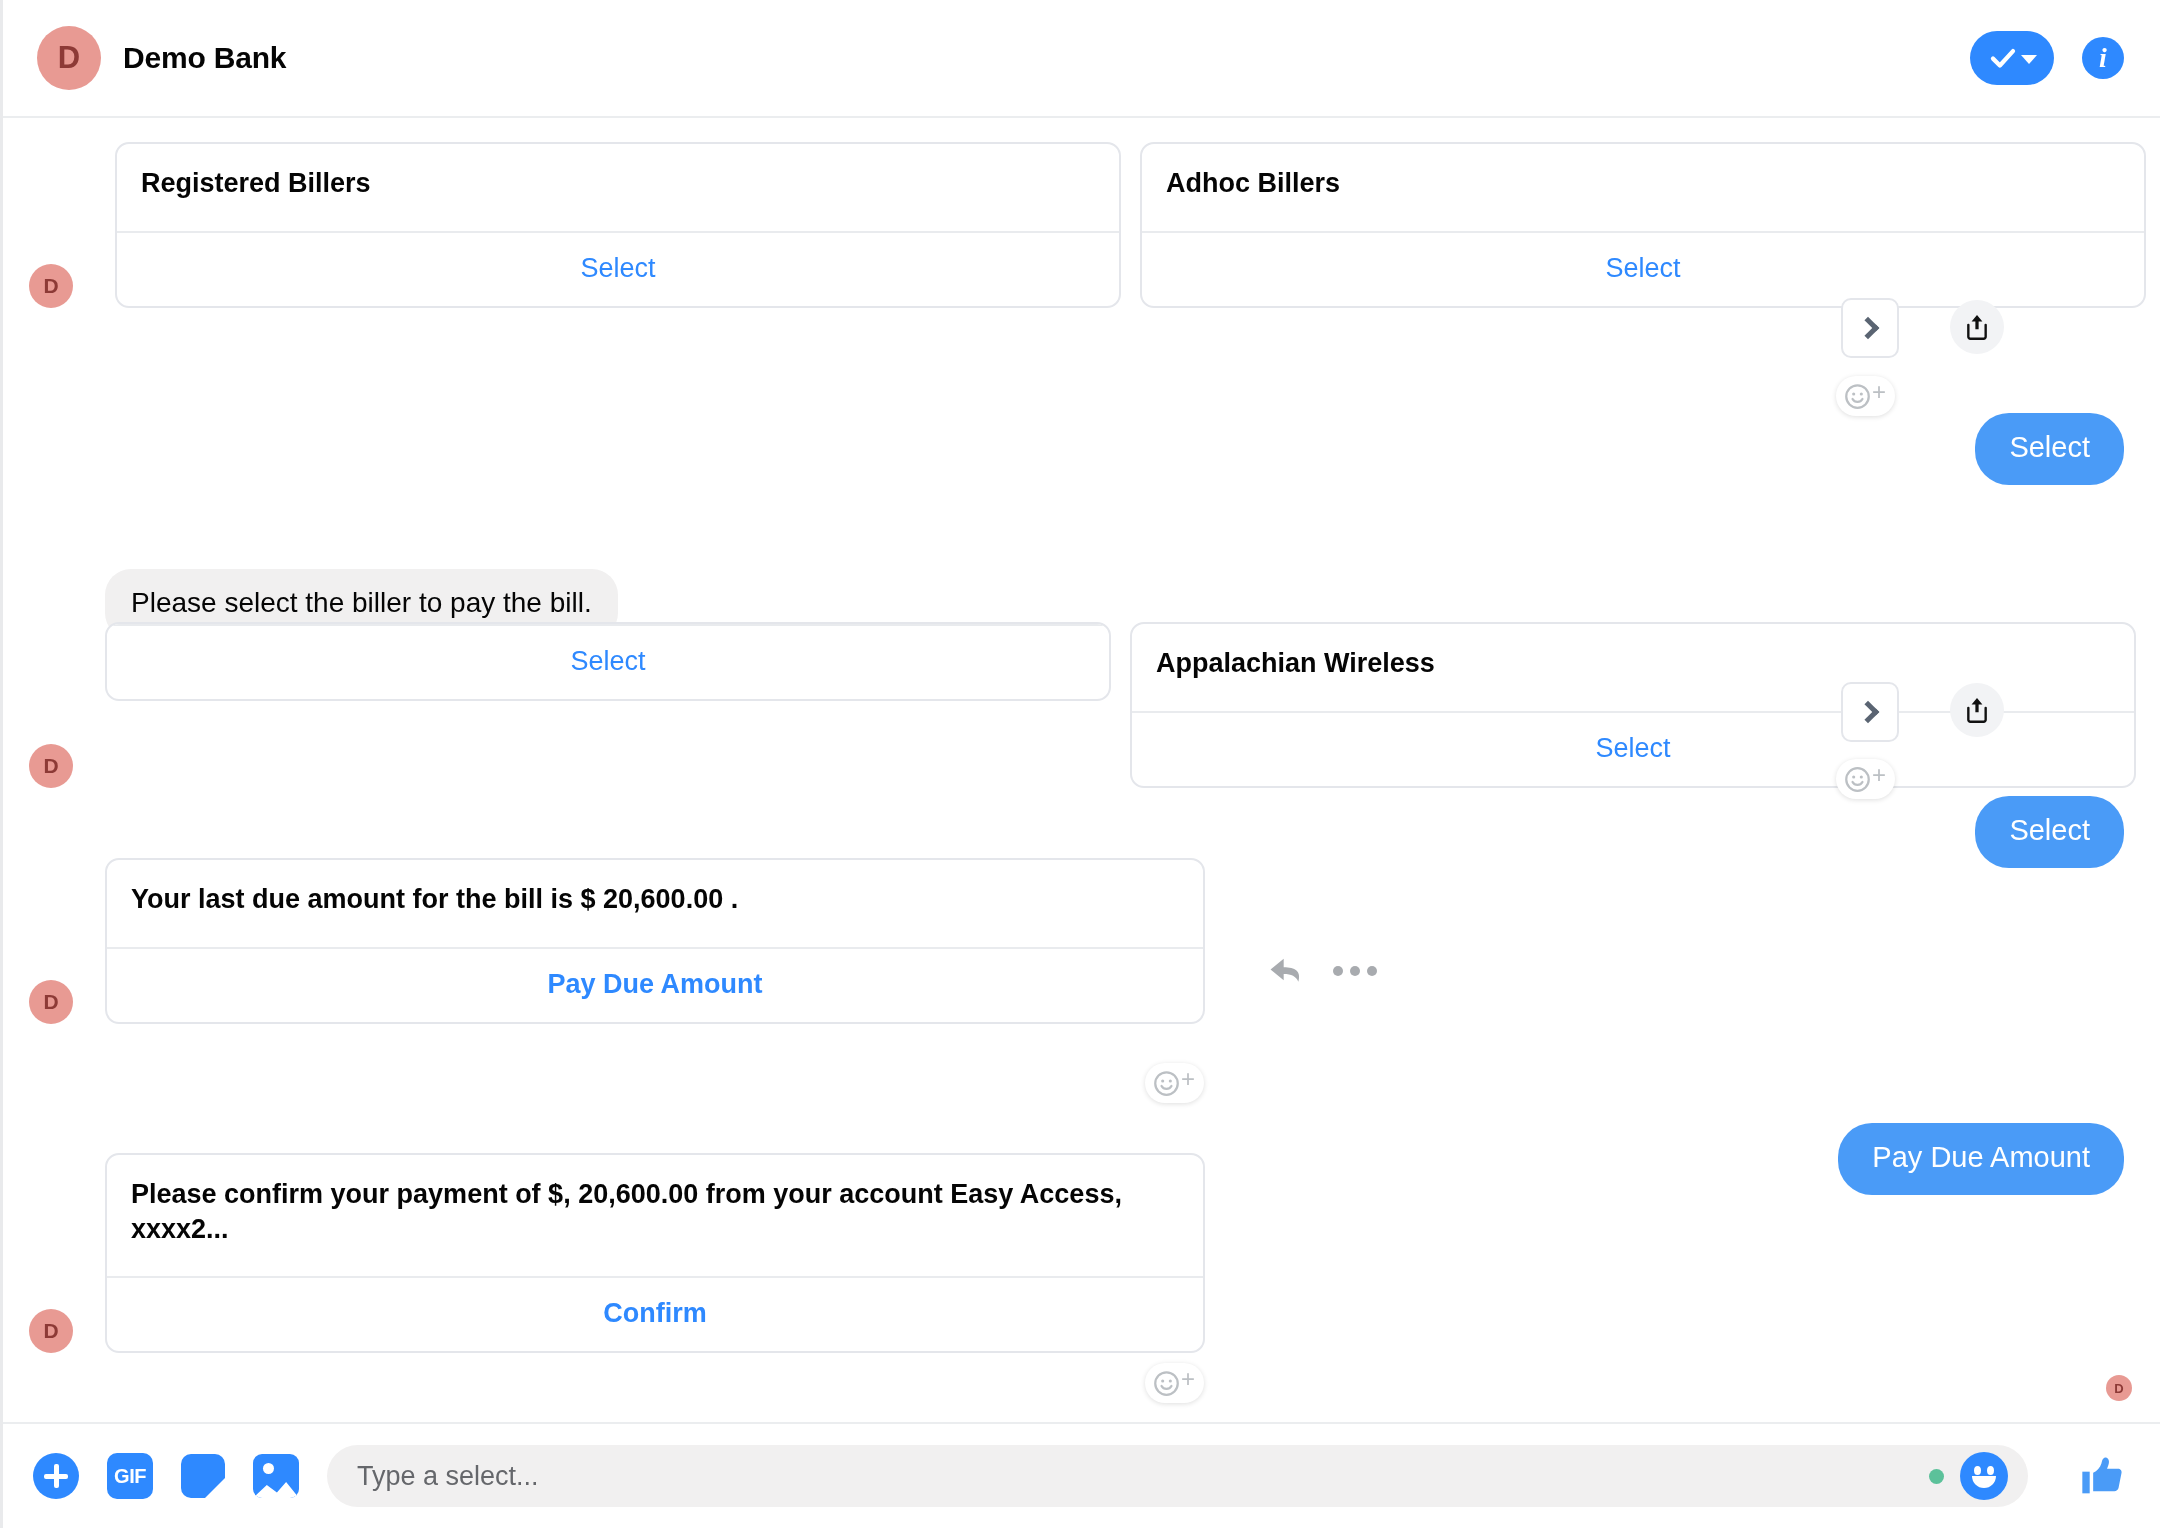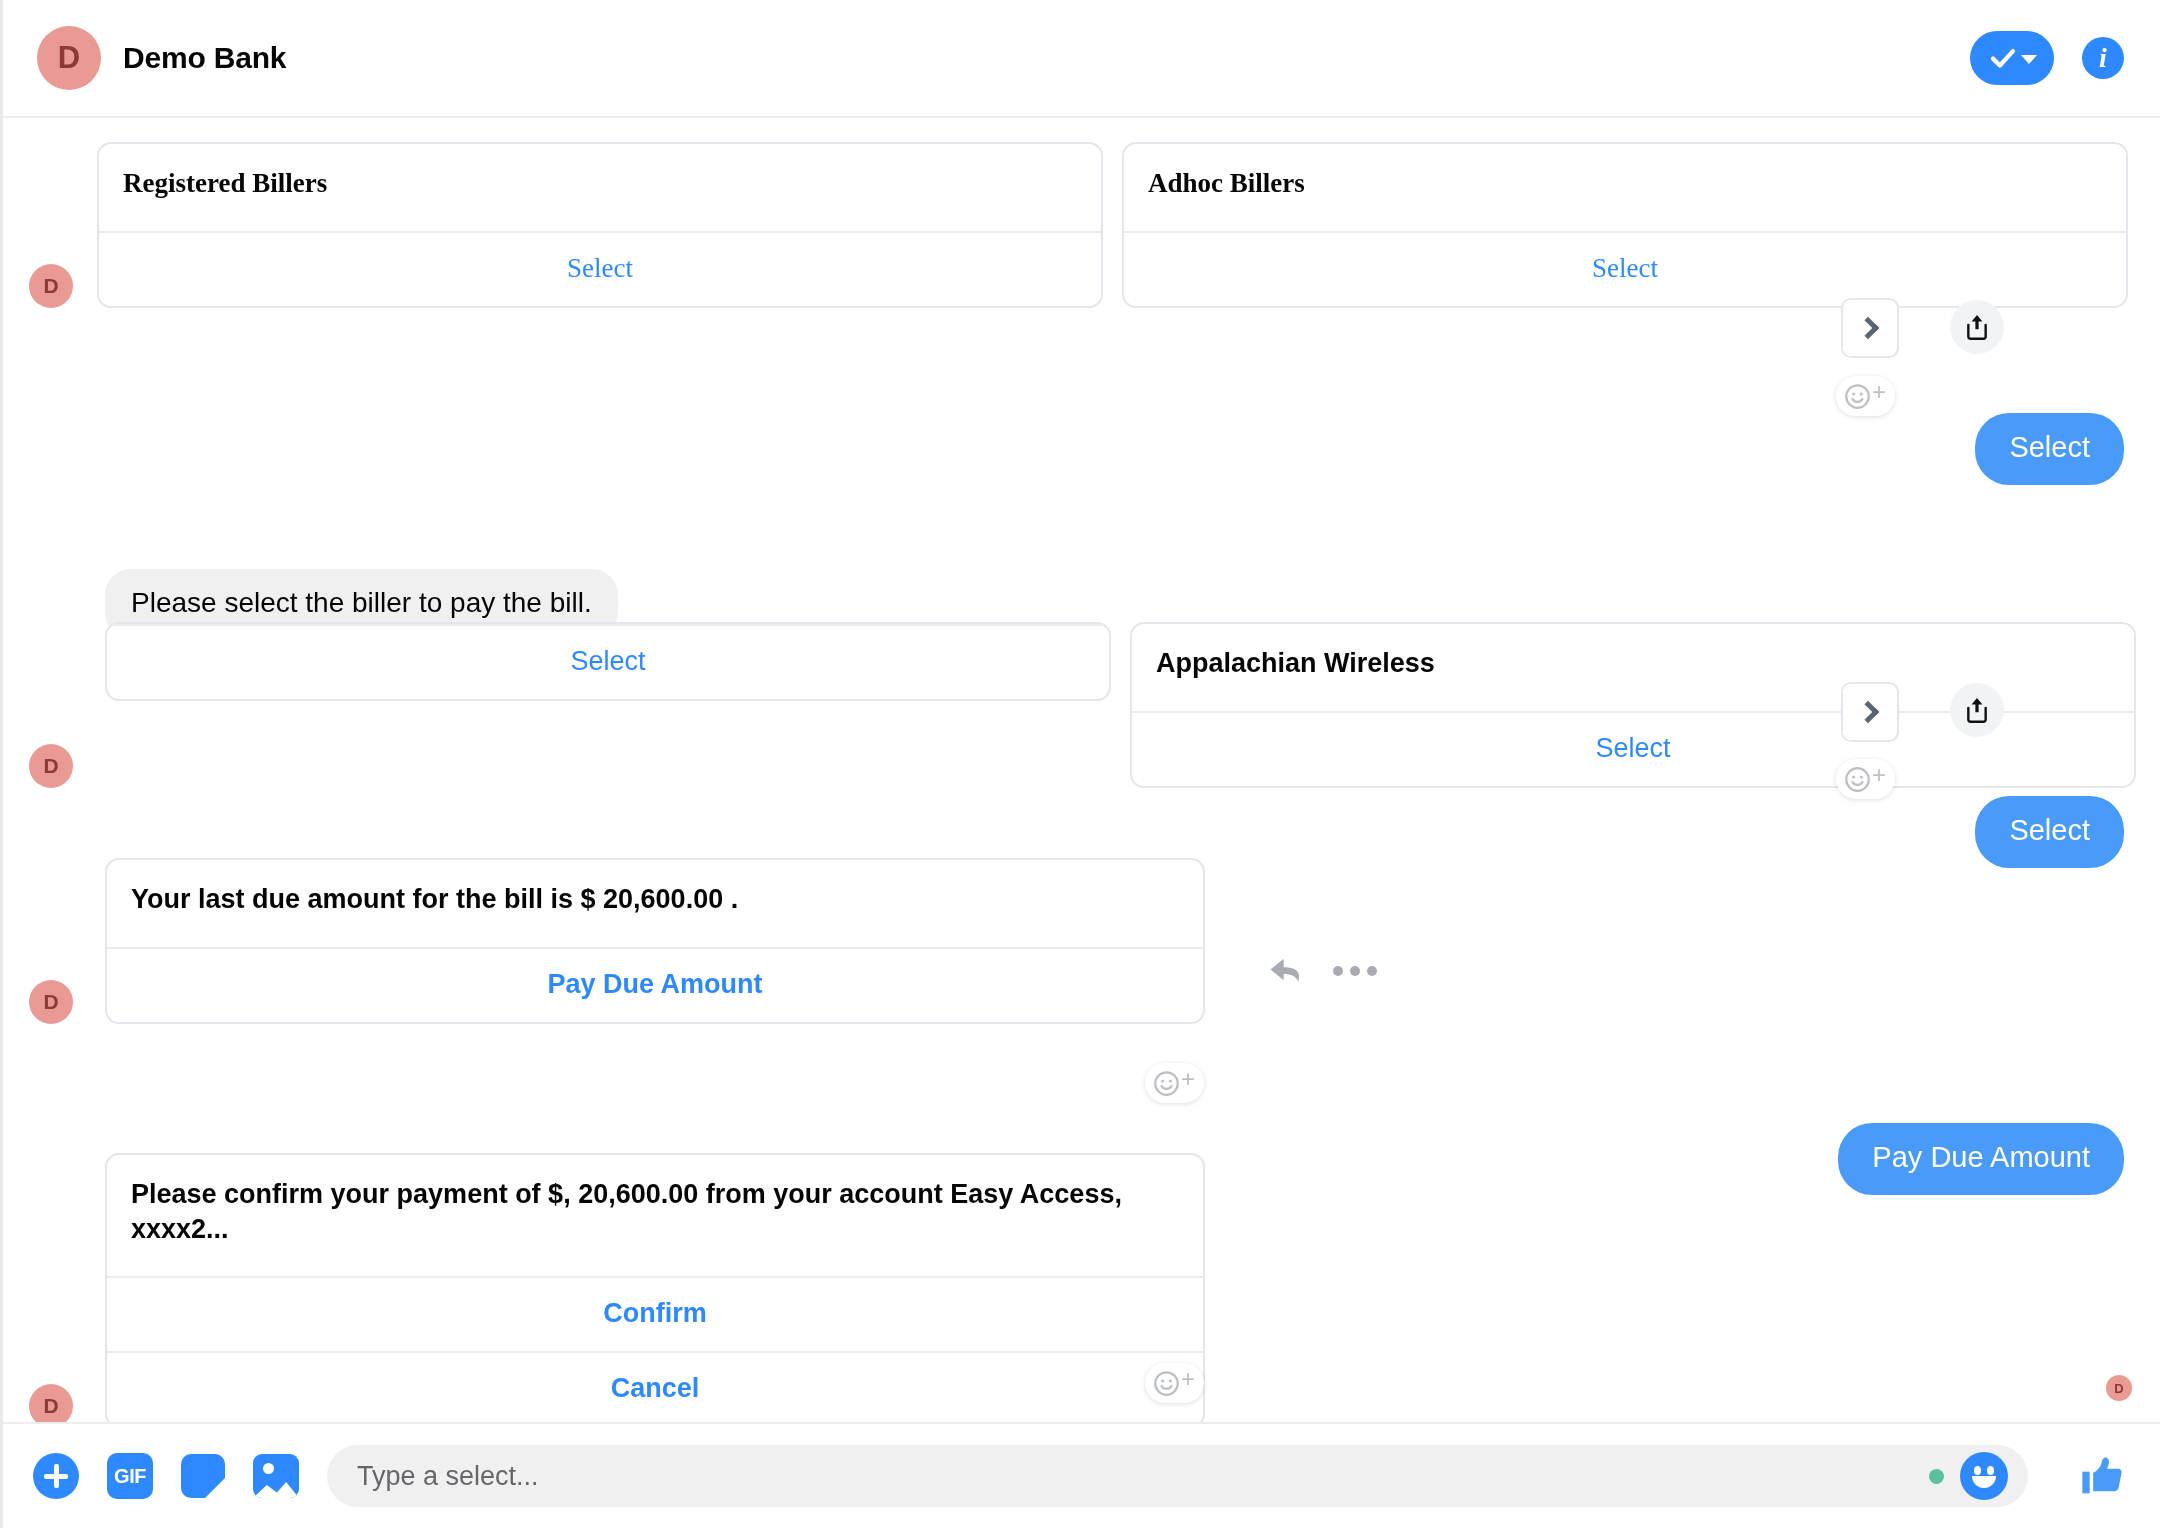--- a/index.html
+++ b/index.html
@@ -273,21 +273,21 @@
         <span class="caret-dn"></span>
       </div>
       <div class="info-icon">i</div>
     </div>
   </div>
 
   <div class="thread">
 
     <div class="row" style="left:26px; top:24px; align-items:flex-end;">
       <div class="avatar-sm">D</div>
-      <div style="display:flex; align-items:center; margin-left:24px;font-family:Liberation Serif, serif;">
+      <div style="display:flex; align-items:center; margin-left:42px;">
         <div class="tcard" style="width:1006px;">
           <div class="tcard-title">Registered Billers</div>
           <div class="tcard-btn">Select</div>
         </div>
         <div class="tcard" style="width:1006px; margin-left:19px;">
           <div class="tcard-title">Adhoc Billers</div>
           <div class="tcard-btn">Select</div>
         </div>
       </div>
     </div>
@@ -382,21 +382,20 @@
 
     <div class="row" style="right:36px; top:1005px;">
       <div class="bubble-blue">Pay Due Amount</div>
     </div>
 
     <div class="row" style="left:26px; top:1035px; align-items:flex-end;">
       <div class="avatar-sm">D</div>
       <div class="tcard" style="width:1100px; margin-left:32px;">
         <div class="tcard-title">Please confirm your payment of $, 20,600.00 from your account Easy Access, xxxx2...</div>
         <div class="tcard-btn bold">Confirm</div>
-        <div class="tcard-btn bold">Cancel</div>
       </div>
     </div>
     <div class="react-pill" style="position:absolute; left:1142px; top:1245px;">
       <svg width="27" height="27" viewBox="0 0 24 24">
         <circle cx="12" cy="12" r="10" fill="none" stroke="#bcc0c4" stroke-width="2"></circle>
         <circle cx="8.6" cy="9.8" r="1.4" fill="#bcc0c4"></circle>
           <circle cx="15.4" cy="9.8" r="1.4" fill="#bcc0c4"></circle>
         <path d="M7.6 14.2a5 5 0 0 0 8.8 0" fill="none" stroke="#bcc0c4" stroke-width="2" stroke-linecap="round"></path>
       </svg>
       <span class="react-plus">+</span>

